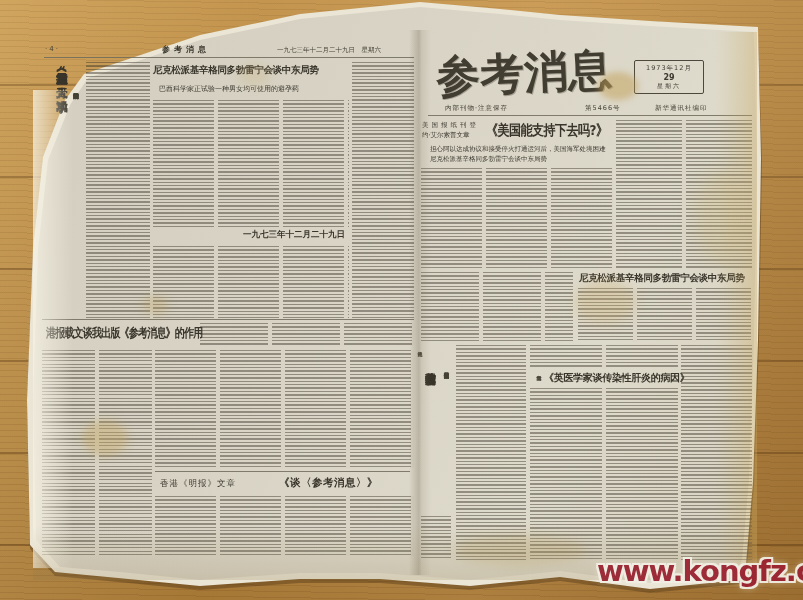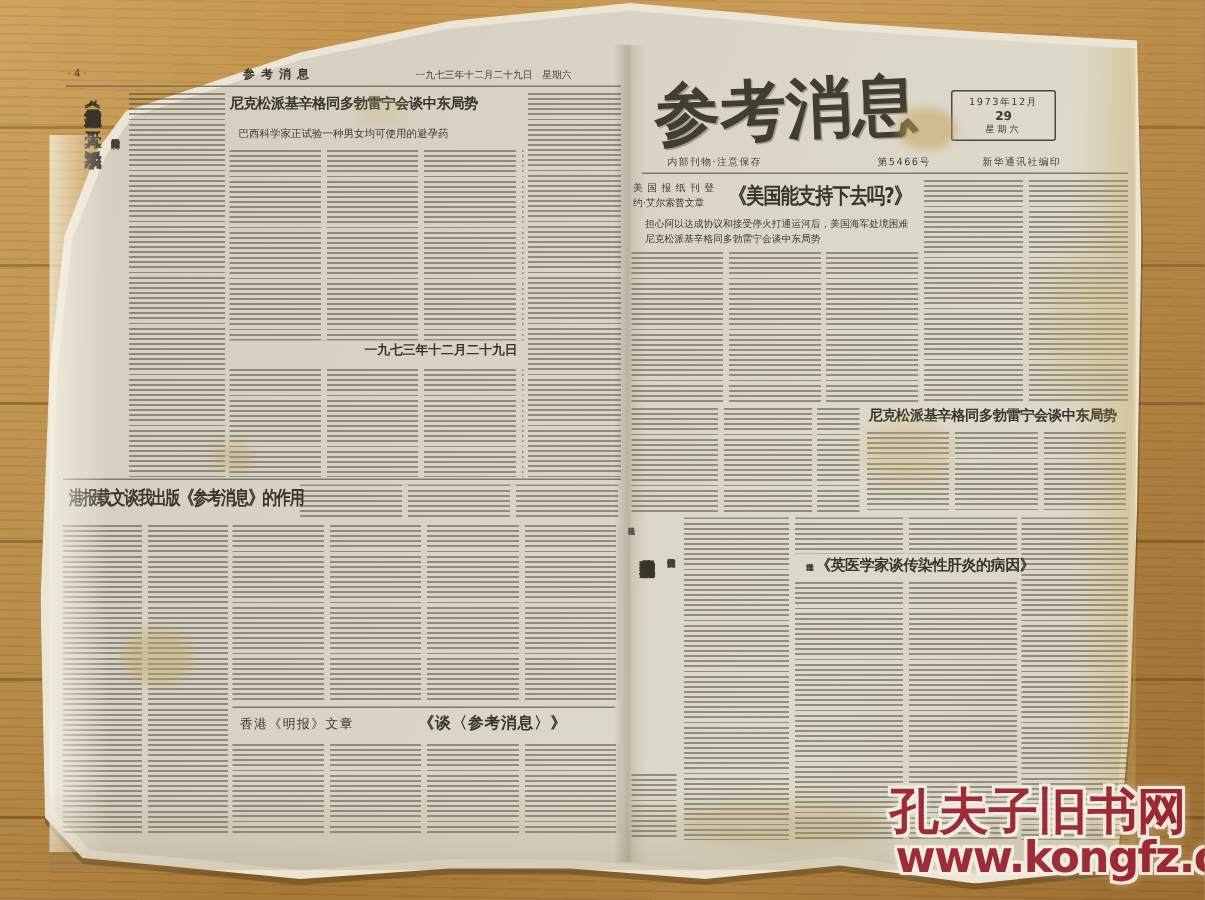--- a/index.html
+++ b/index.html
@@ -137,16 +137,15 @@
   <div class="edge-right"></div>
   <div class="edge-bottom"></div>
   <div class="stain" style="left:598px;top:72px;width:40px;height:28px;background:rgba(193,160,85,.5);filter:blur(3px);"></div>
   <div class="stain" style="left:575px;top:280px;width:60px;height:44px;background:rgba(200,170,100,.28);filter:blur(6px);"></div>
   <div class="stain" style="left:82px;top:420px;width:46px;height:36px;background:rgba(195,165,95,.42);filter:blur(4px);"></div>
   <div class="stain" style="left:238px;top:64px;width:32px;height:22px;background:rgba(200,175,110,.22);filter:blur(5px);"></div>
   <div class="stain" style="left:695px;top:170px;width:50px;height:95px;background:rgba(205,180,110,.25);filter:blur(8px);"></div>
   <div class="stain" style="left:455px;top:535px;width:130px;height:30px;background:rgba(180,150,85,.25);filter:blur(6px);"></div>
   <div class="stain" style="left:142px;top:295px;width:26px;height:20px;background:rgba(190,160,90,.3);filter:blur(4px);"></div>
 
-  <div class="wm" style="left:593px;top:519px;font-size:33px;">孔夫子旧书网</div>
   <div class="wm" style="left:597px;top:554px;font-size:29px;letter-spacing:-1px;">www.kongfz.com</div>
 
 </div>
 
 </body></html>

